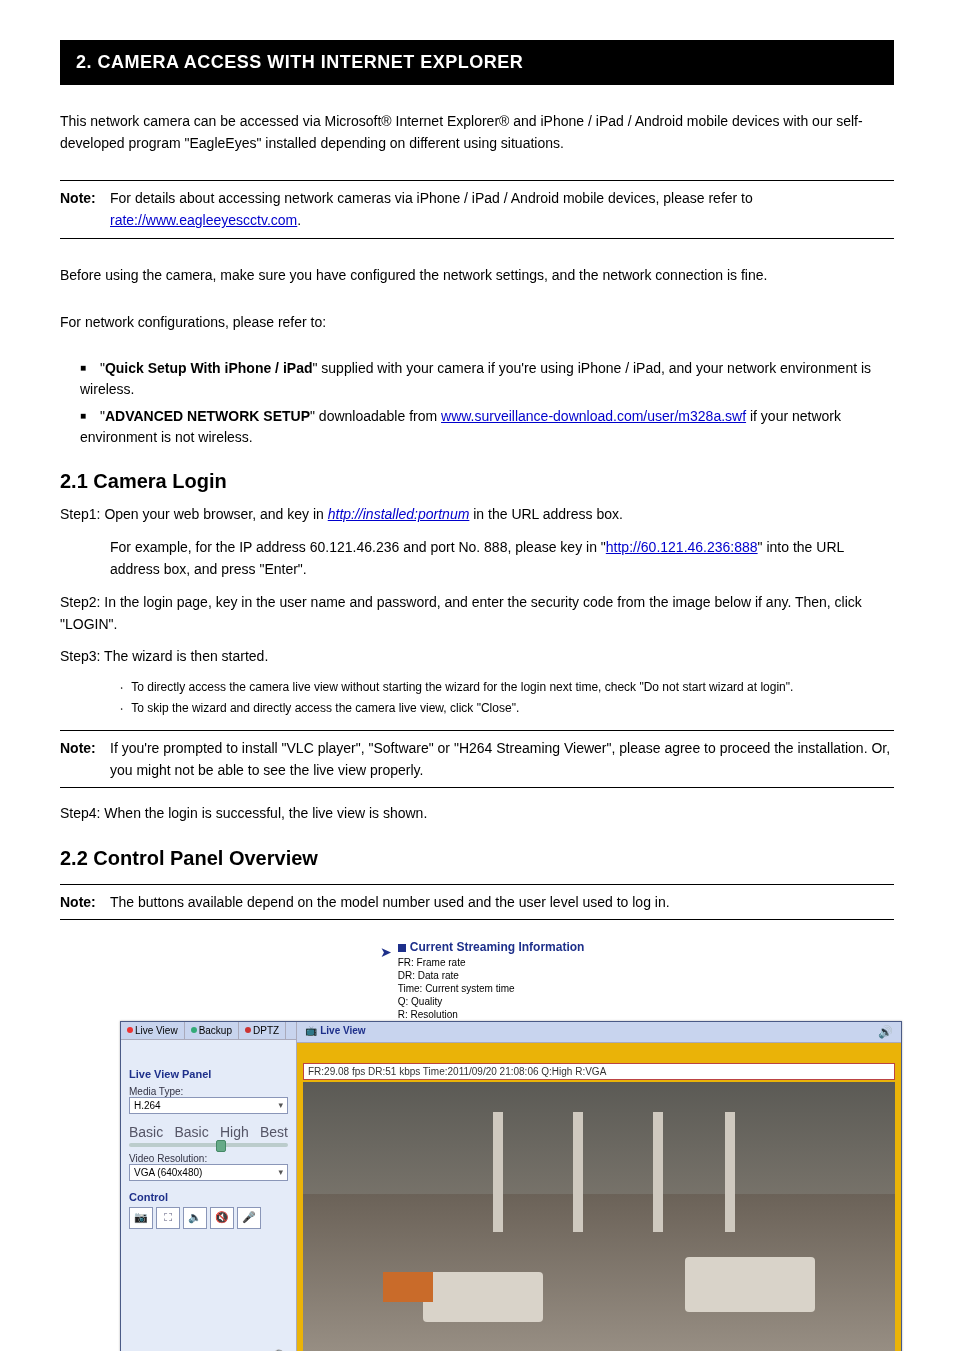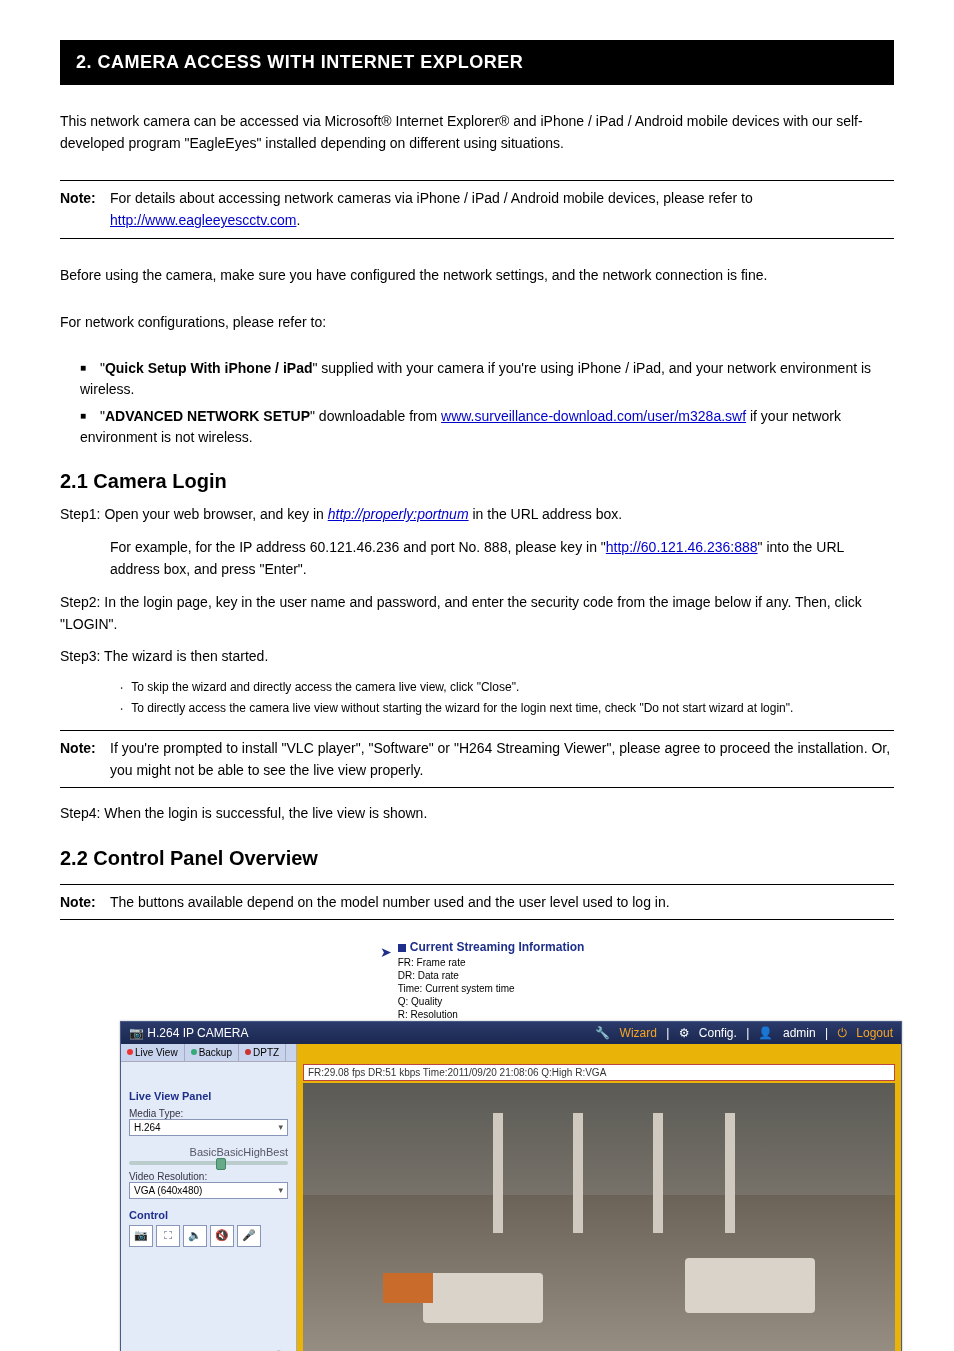--- a/index.html
+++ b/index.html
@@ -96,21 +96,21 @@
   .tabs-left .tab { padding:3px 6px; border-right:1px solid #aab; display:flex; align-items:center; gap:2px;}
   .tabs-left .tab .dot{ width:6px;height:6px;border-radius:50%; display:inline-block;}
   .panel-section { padding: 6px 8px; }
   .panel-header { color:#1d2f8a; font-weight:bold; font-size:11px; margin:22px 0 4px 0;}
   .panel-label { font-size:10px; color:#334; margin-top:6px;}
   .dropdown {
     width: 100%; background:#fff; border:1px solid #8a96b8; padding:2px 4px; font-size:10px;
     display:flex; justify-content:space-between; align-items:center; box-sizing:border-box;
   }
   .dropdown .caret { font-size:9px; color:#555;}
-  .quality-row { display:flex; justify-content:flex-end; font-size:11px; color:#556; margin-top:10px;margin-left:15px;}
+  .quality-row { display:flex; justify-content:space-between; font-size:14px; color:#556; margin-top:10px;}
   .slider { height:4px; background:#bcc; margin:3px 0 2px 0; position:relative; border-radius:2px;}
   .slider .thumb { position:absolute; top:-3px; left:55%; width:8px; height:10px; background:#6a8; border:1px solid #486; border-radius:2px;}
   .control-btns { display:flex; gap:3px; margin-top:4px;}
   .cbtn { width:22px; height:20px; background:#fff; border:1px solid #8a96b8; display:flex; align-items:center; justify-content:center; font-size:11px; color:#557;}
   .zoom-corner { position:absolute; bottom:4px; right:6px; font-size:13px; color:#678;}
   .main-view { flex:1; display:flex; flex-direction:column; }
   .lv-tab { background:#c8d4ee; padding:3px 8px; font-size:10px; border-bottom:1px solid #aab; color:#1d2f8a; font-weight:bold; display:flex; justify-content:space-between;}
   .speaker { color:#888; font-size:12px;}
   .stream-info-bar {
     margin:20px 6px 0 6px; background:#fff; border:1px solid #b44; padding:2px 4px; font-size:10px; color:#333;
@@ -138,21 +138,21 @@
 
 <div class="section-header">2. CAMERA ACCESS WITH INTERNET EXPLORER</div>
 
 <p>This network camera can be accessed via Microsoft® Internet Explorer® and iPhone / iPad / Android mobile devices with our self-developed program "EagleEyes" installed depending on different using situations.</p>
 
 <div class="note-box">
   <div class="note-row">
     <span class="note-label">Note:</span>
     <span class="note-text">
       <span>For details about accessing network cameras via iPhone / iPad / Android mobile devices, please refer to </span>
-      <a class="link">http://www.eagleeyescctv.com</a><span>.</span>
+      <a class="link">rate://www.eagleeyescctv.com</a><span>.</span>
     </span>
   </div>
 </div>
 
 <p>Before using the camera, make sure you have configured the network settings, and the network connection is fine.</p>
 <p>For network configurations, please refer to:</p>
 
 <ul class="bullets">
   <li>
     "<span class="heavy">Quick Setup With iPhone / iPad</span><span>" supplied with your camera if you're using iPhone / iPad, and your network environment is wireless.</span>
@@ -160,32 +160,32 @@
   <li>
     "<span class="heavy">ADVANCED NETWORK SETUP</span><span>" downloadable from </span><a class="link">www.surveillance-download.com/user/m328a.swf</a><span> if your network environment is not wireless.</span>
   </li>
 </ul>
 
 <h2 class="sub">2.1 Camera Login</h2>
 
 <p class="step">
   <span>Step1:</span>
   <span>Open your web browser, and key in </span>
-  <a class="link"><i>http://properly:portnum</i></a>
+  <a class="link"><i>http://installed:portnum</i></a>
   <span> in the URL address box.</span>
 </p>
 <p class="step-indent">
   <span>For example, for the IP address 60.121.46.236 and port No. 888, please key in "</span><a class="link">http://60.121.46.236:888</a><span>" into the URL address box, and press "Enter".</span>
 </p>
 
 <p class="step">Step2: In the login page, key in the user name and password, and enter the security code from the image below if any. Then, click "LOGIN".</p>
 <p class="step">Step3: The wizard is then started.</p>
 <ul class="dots">
+  <li>To directly access the camera live view without starting the wizard for the login next time, check "Do not start wizard at login".</li>
   <li>To skip the wizard and directly access the camera live view, click "Close".</li>
-  <li>To directly access the camera live view without starting the wizard for the login next time, check "Do not start wizard at login".</li>
 </ul>
 
 <div class="note-box">
   <div class="note-row">
     <span class="note-label">Note:</span>
     <span class="note-text">If you're prompted to install "VLC player", "Software" or "H264 Streaming Viewer", please agree to proceed the installation. Or, you might not be able to see the live view properly.</span>
   </div>
 </div>
 
 <p class="step" style="margin-top:12px;">Step4: When the login is successful, the live view is shown.</p>
@@ -206,32 +206,20 @@
       <div class="csi-title"><span class="sq"></span><span>Current Streaming Information</span></div>
       <div>FR: Frame rate</div>
       <div>DR: Data rate</div>
       <div>Time: Current system time</div>
       <div>Q: Quality</div>
       <div>R: Resolution</div>
     </div>
   </div>
 
   <div class="camera-ui">
-    <div class="title-bar">
-      <span>📷 <span>H.264 IP CAMERA</span></span>
-      <span class="right">
-        <span class="orange">🔧 <span>Wizard</span></span>
-        <span>|</span>
-        <span>⚙ <span>Config.</span></span>
-        <span>|</span>
-        <span>👤 <span>admin</span></span>
-        <span>|</span>
-        <span class="orange">⏻ <span>Logout</span></span>
-      </span>
-    </div>
     <div class="ui-body">
       <div class="left-panel">
         <div class="tabs-left">
           <div class="tab">
               <span class="dot" style="background:#e33"></span>
               <span>Live View</span>
             </div>
           <div class="tab">
               <span class="dot" style="background:#3a7"></span>
               <span>Backup</span>
@@ -267,20 +255,24 @@
             <div class="cbtn">📷</div>
             <div class="cbtn">⛶</div>
             <div class="cbtn">🔈</div>
             <div class="cbtn">🔇</div>
             <div class="cbtn">🎤</div>
           </div>
         </div>
         <div class="zoom-corner">🔍</div>
       </div>
       <div class="main-view">
+        <div class="lv-tab">
+          <span>📺 <span>Live View</span></span>
+          <span class="speaker">🔊</span>
+        </div>
         <div class="stream-info-bar">FR:29.08 fps DR:51 kbps Time:2011/09/20 21:08:06 Q:High R:VGA</div>
         <div class="video-area">
           <div class="wall"></div>
           <div class="floor"></div>
           <div class="pillar p1"></div>
           <div class="pillar p2"></div>
           <div class="pillar p3"></div>
           <div class="pillar p4"></div>
           <div class="sofa a"></div>
           <div class="sofa b"></div>

